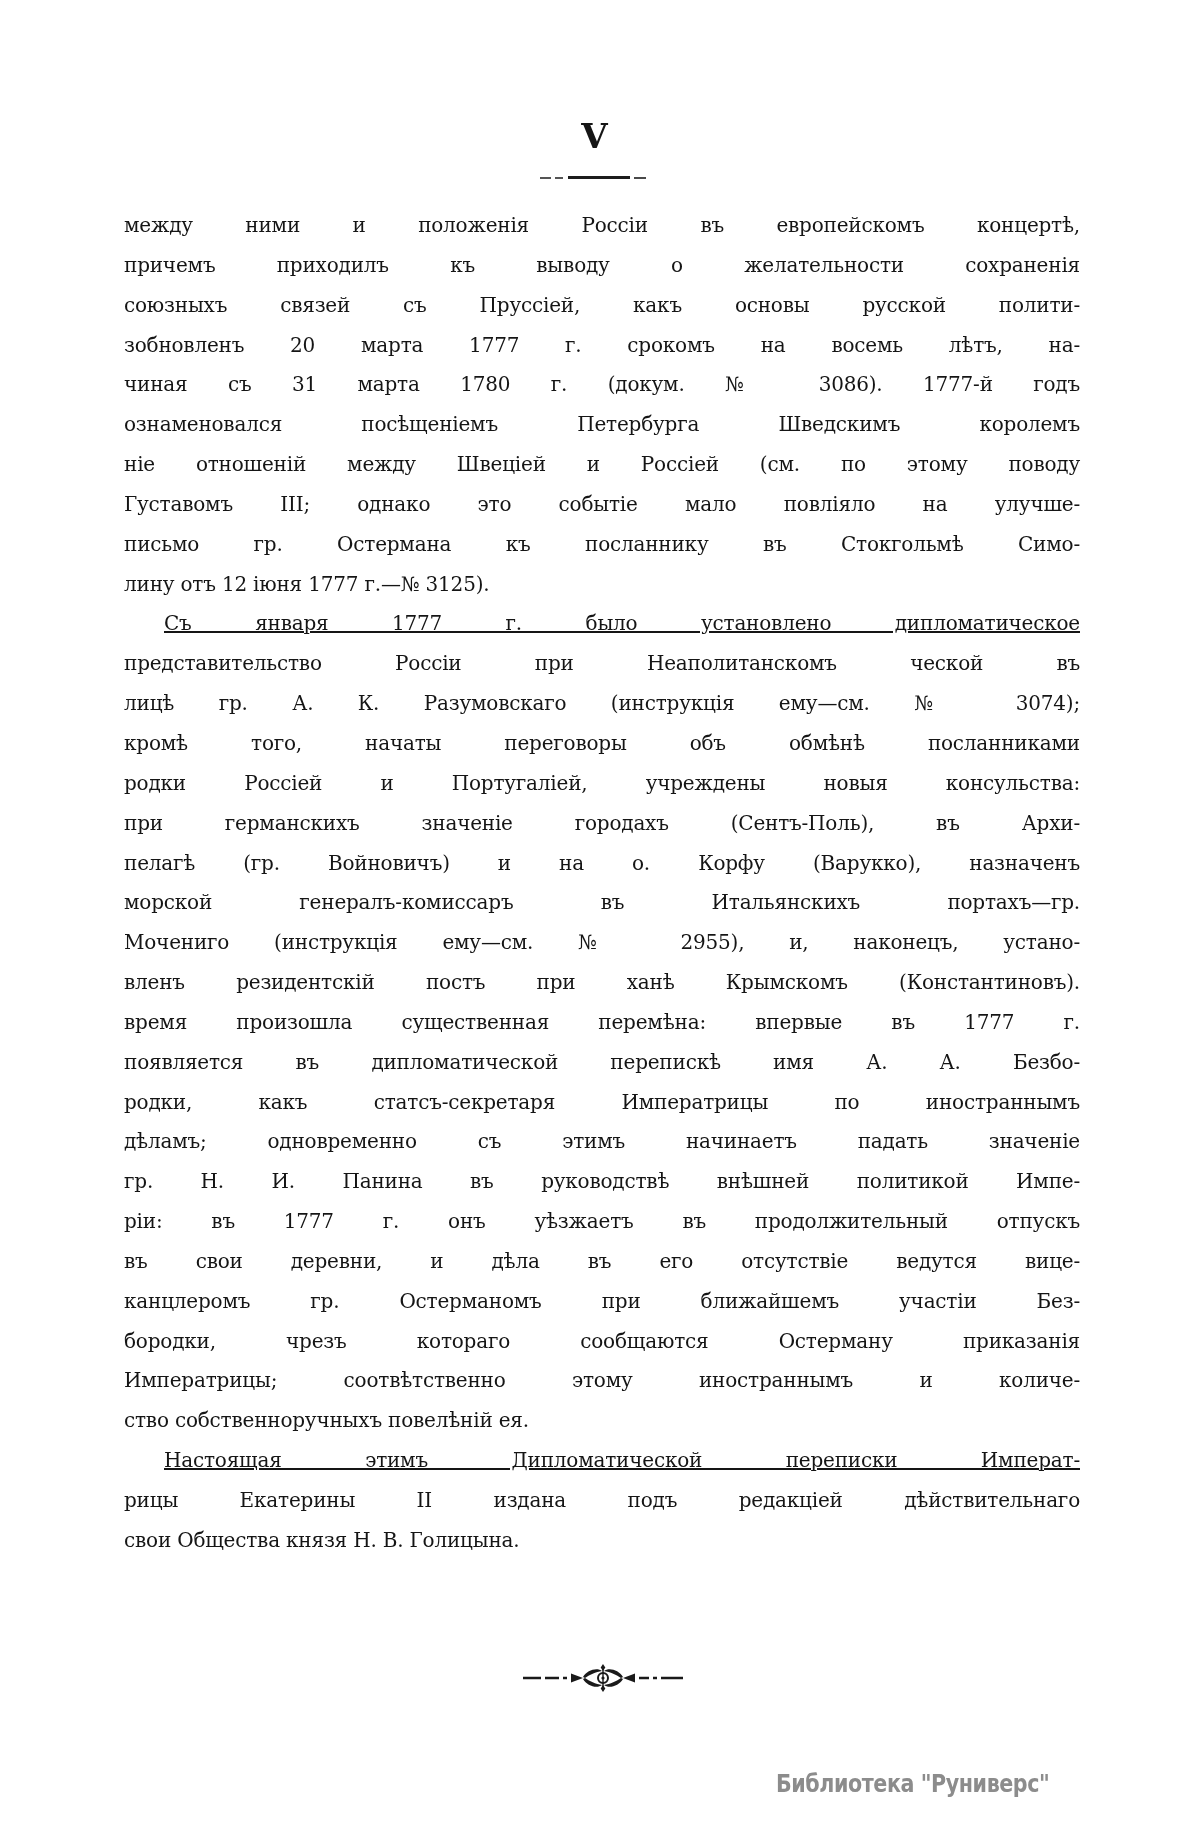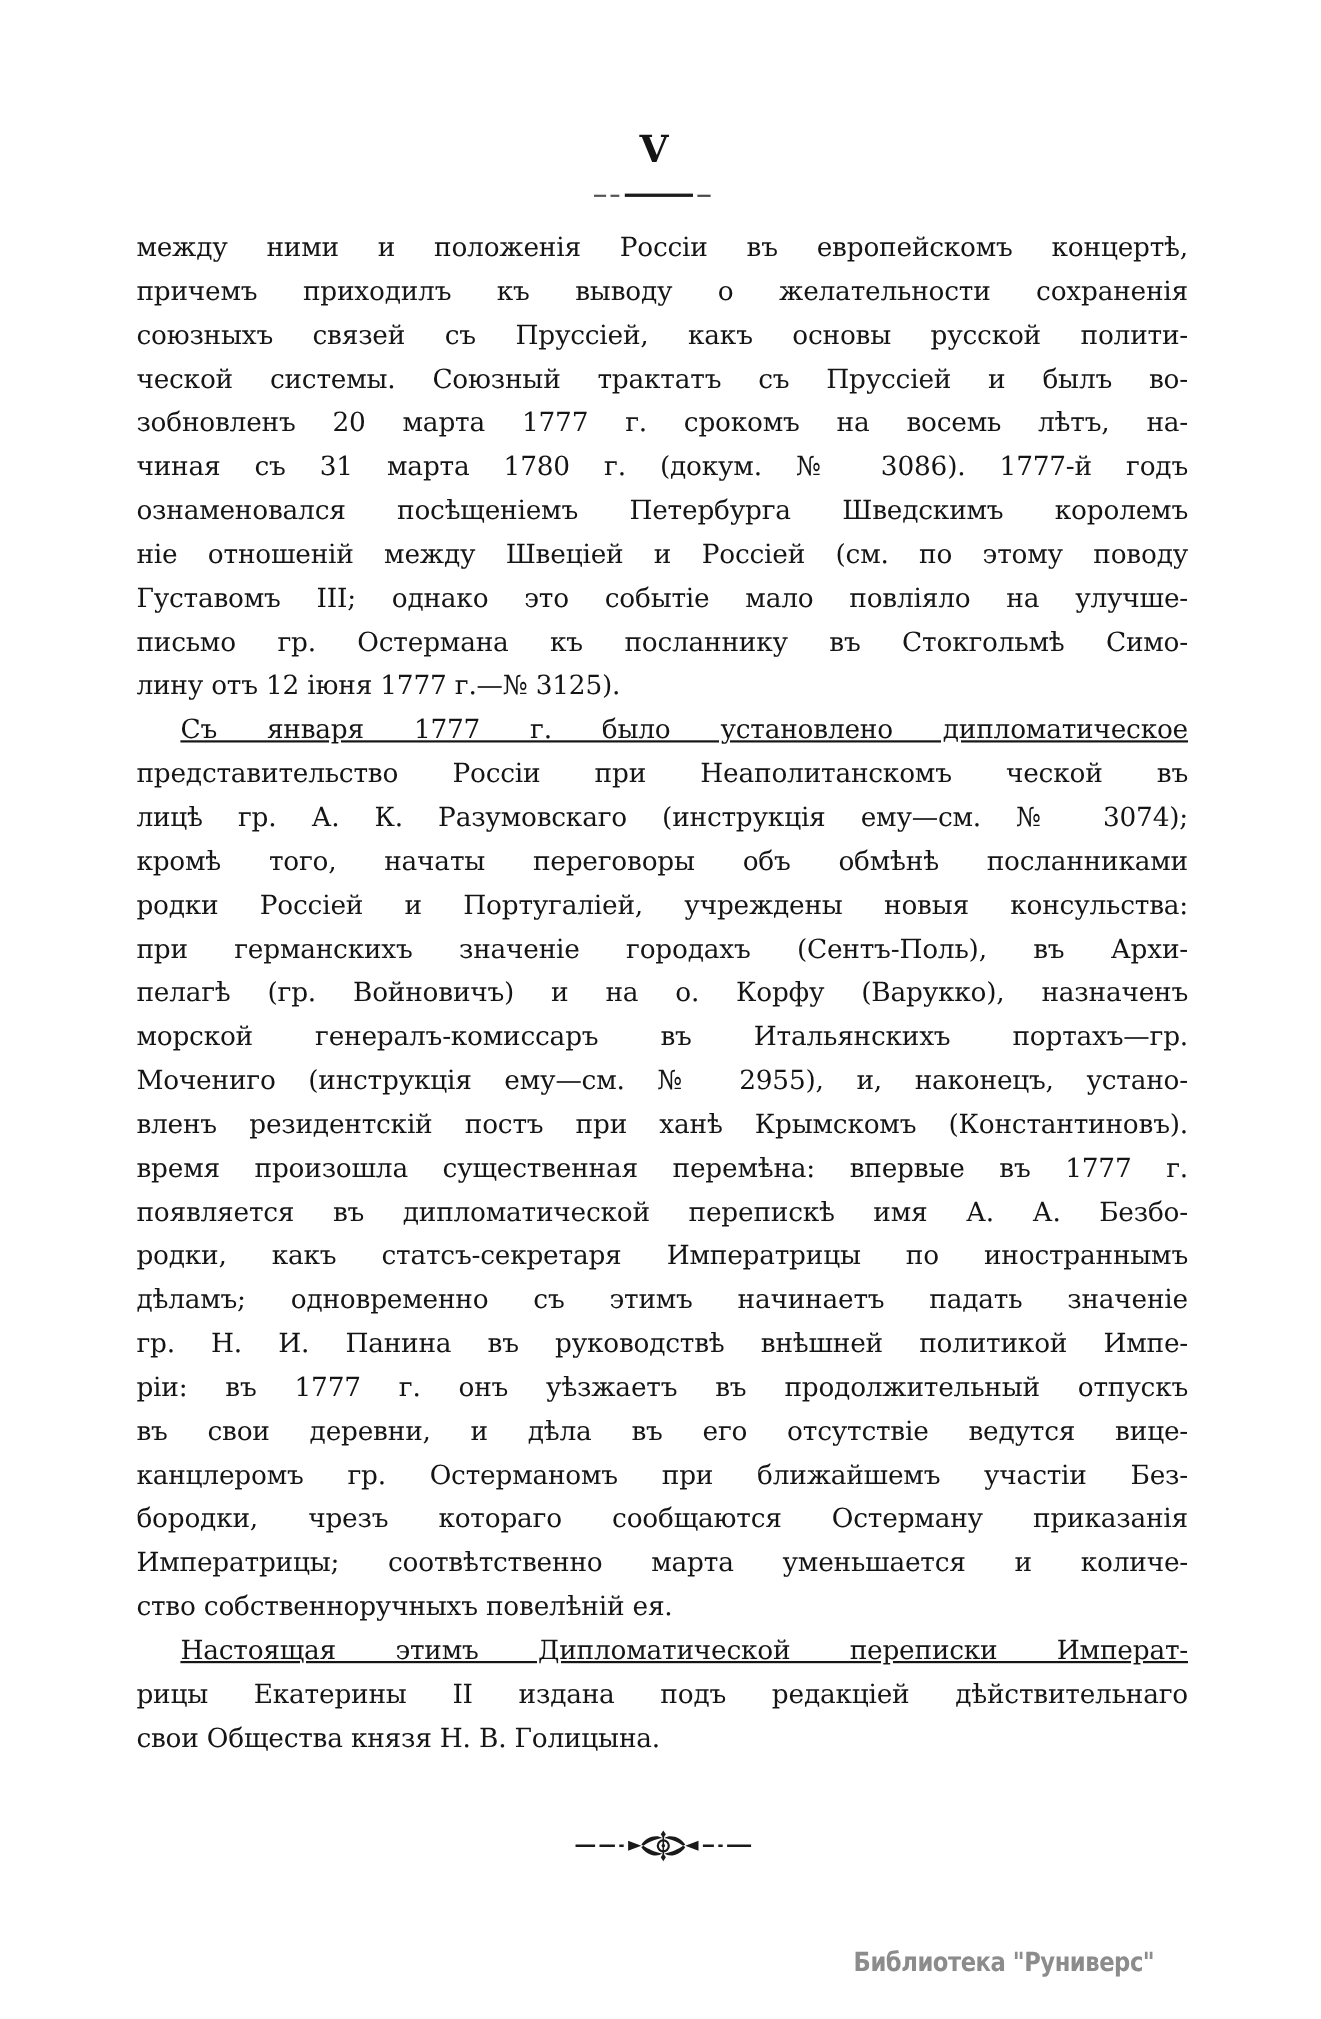--- a/index.html
+++ b/index.html
@@ -27,21 +27,21 @@
     display: flex; align-items: center;
   }
   .header-rule span { display: block; height: 2px; background: #1c1c1c; }
   .header-rule .seg-a { width: 11px; margin-right: 4px; opacity: .75; }
   .header-rule .seg-b { width: 8px;  margin-right: 5px; opacity: .75; }
   .header-rule .seg-c { width: 62px; height: 3px; margin-right: 4px; }
   .header-rule .seg-d { width: 12px; opacity: .8; }
   .page-text {
     position: absolute;
     left: 124px; top: 206px; width: 956px;
-    font-size: 24px;
+    font-size: 20px;
     line-height: 39.85px;
     letter-spacing: -0.2px;
     color: #151515;
   }
   .line {
     height: 39.85px;
     text-align: justify;
     text-align-last: justify;
   }
   .line.indent { text-indent: 40px; text-decoration: underline; }
@@ -73,21 +73,20 @@
   <span class="seg-a"></span>
     <span class="seg-b"></span>
     <span class="seg-c"></span>
     <span class="seg-d"></span>
 </div>
 
 <div class="page-text">
     <div class="line">между ними и положенія Россіи въ европейскомъ концертѣ,</div>
     <div class="line">причемъ приходилъ къ выводу о желательности сохраненія</div>
     <div class="line">союзныхъ связей съ Пруссіей, какъ основы русской полити-</div>
-    <div class="line">ческой системы. Союзный трактатъ съ Пруссіей и былъ во-</div>
     <div class="line">зобновленъ 20 марта 1777 г. срокомъ на восемь лѣтъ, на-</div>
     <div class="line">чиная съ 31 марта 1780 г. (докум. № 3086). 1777-й годъ</div>
     <div class="line">ознаменовался посѣщеніемъ Петербурга Шведскимъ королемъ</div>
     <div class="line">ніе отношеній между Швеціей и Россіей (см. по этому поводу</div>
     <div class="line">Густавомъ III; однако это событіе мало повліяло на улучше-</div>
     <div class="line">письмо гр. Остермана къ посланнику въ Стокгольмѣ Симо-</div>
     <div class="line last">лину отъ 12 іюня 1777 г.—№ 3125).</div>
     <div class="line indent">Съ января 1777 г. было установлено дипломатическое</div>
     <div class="line">представительство Россіи при Неаполитанскомъ ческой въ</div>
     <div class="line">лицѣ гр. А. К. Разумовскаго (инструкція ему—см. № 3074);</div>
@@ -100,21 +99,21 @@
     <div class="line">вленъ резидентскій постъ при ханѣ Крымскомъ (Константиновъ).</div>
     <div class="line">время произошла существенная перемѣна: впервые въ 1777 г.</div>
     <div class="line">появляется въ дипломатической перепискѣ имя А. А. Безбо-</div>
     <div class="line">родки, какъ статсъ-секретаря Императрицы по иностраннымъ</div>
     <div class="line">дѣламъ; одновременно съ этимъ начинаетъ падать значеніе</div>
     <div class="line">гр. Н. И. Панина въ руководствѣ внѣшней политикой Импе-</div>
     <div class="line">ріи: въ 1777 г. онъ уѣзжаетъ въ продолжительный отпускъ</div>
     <div class="line">въ свои деревни, и дѣла въ его отсутствіе ведутся вице-</div>
     <div class="line">канцлеромъ гр. Остерманомъ при ближайшемъ участіи Без-</div>
     <div class="line">бородки, чрезъ котораго сообщаются Остерману приказанія</div>
-    <div class="line">Императрицы; соотвѣтственно марта уменьшается и количе-</div>
+    <div class="line">Императрицы; соотвѣтственно этому иностраннымъ и количе-</div>
     <div class="line last">ство собственноручныхъ повелѣній ея.</div>
     <div class="line indent">Настоящая этимъ Дипломатической переписки Императ-</div>
     <div class="line">рицы Екатерины II издана подъ редакціей дѣйствительнаго</div>
     <div class="line last">свои Общества князя Н. В. Голицына.</div>
   </div>
 
 <svg class="ornament" viewBox="0 0 160 32" xmlns="http://www.w3.org/2000/svg">
   <g stroke="#1a1a1a" fill="#1a1a1a">
     <path d="M0 16 H44" fill="none" stroke-width="2.4" stroke-dasharray="18 4 14 4"></path>
     <polygon points="48,11.5 60,16 48,20.5" stroke="none"></polygon>

